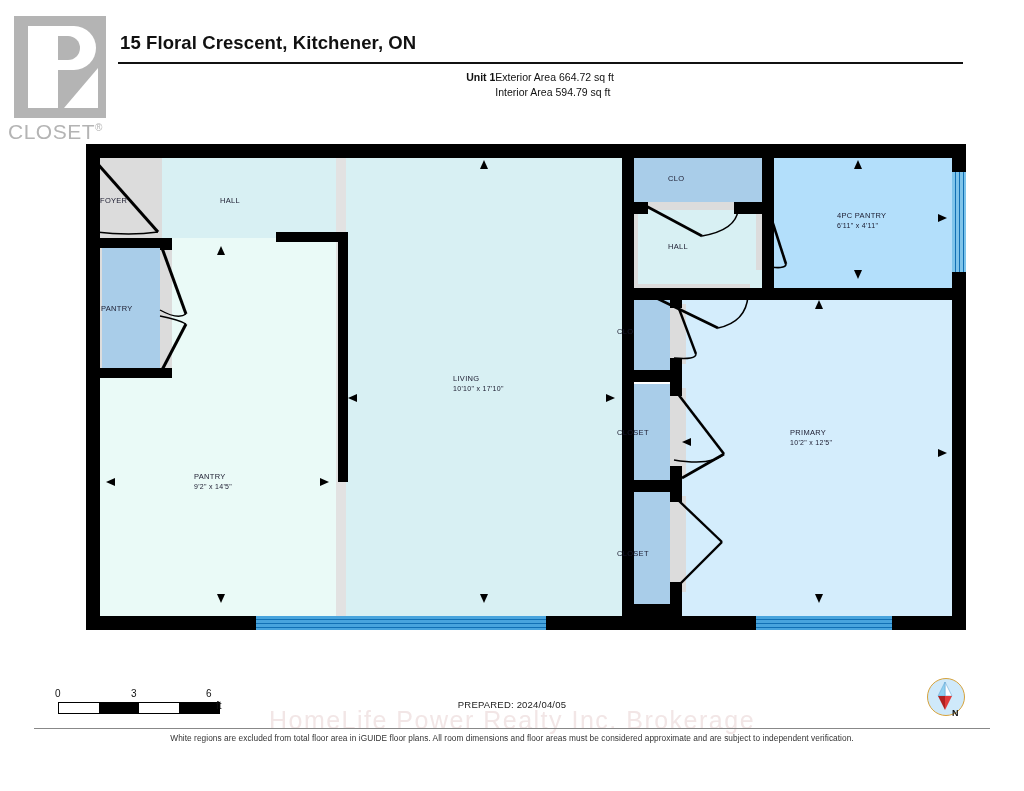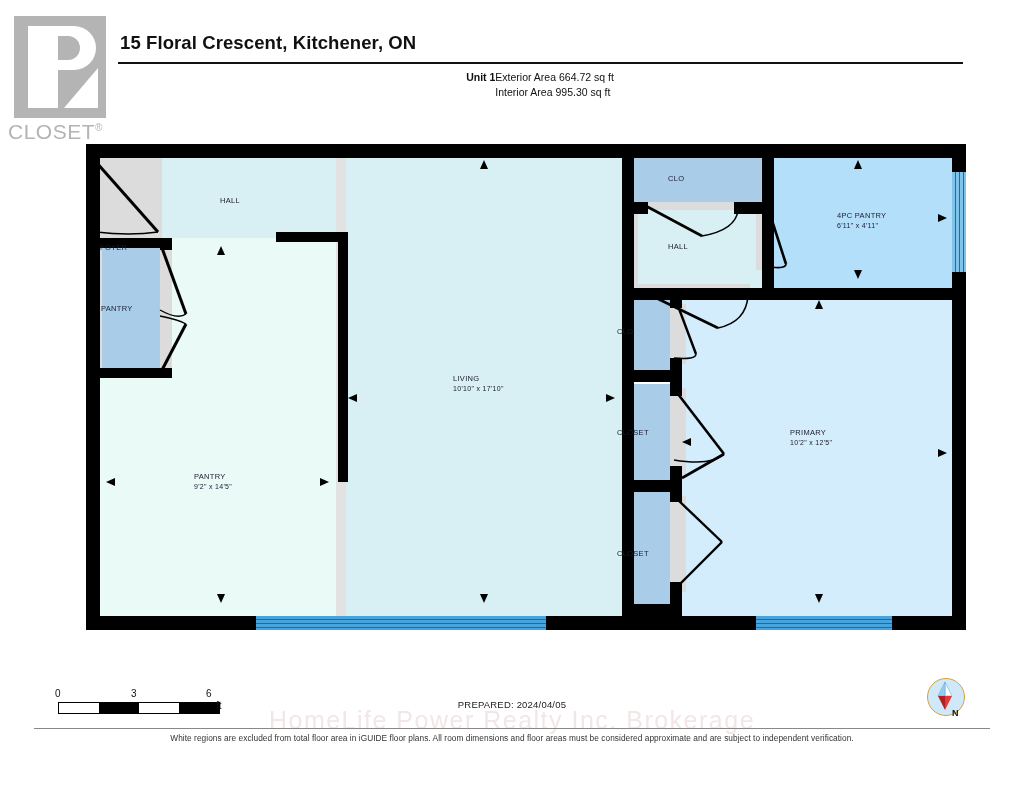--- a/index.html
+++ b/index.html
@@ -97,21 +97,21 @@
 
 <div id="title-block">
   <div id="plan-title">15 Floral Crescent, Kitchener, ON</div>
 </div>
 <div id="title-rule"></div>
 
 <div id="area-block">
   <div class="unit">Unit 1</div>
   <div class="areas">
     <div>Exterior Area 664.72 sq ft</div>
-    <div>Interior Area 995.30 sq ft</div>
+    <div>Interior Area 594.79 sq ft</div>
   </div>
 </div>
 
 <div id="floorplan">
 
   <div class="room rm-foyer" style="left:6px;top:14px;width:76px;height:80px;"></div>
   <div class="room rm-hall" style="left:76px;top:14px;width:186px;height:80px;"></div>
   <div class="room rm-kitchen" style="left:14px;top:94px;width:248px;height:378px;"></div>
   <div class="room rm-grey" style="left:14px;top:100px;width:72px;height:130px;"></div>
   <div class="room rm-blue" style="left:16px;top:102px;width:58px;height:126px;"></div>
@@ -227,21 +227,21 @@
   <div class="arrow right" style="left:234px;top:334px;"></div>
   <div class="arrow down" style="left:131px;top:450px;"></div>
   <div class="arrow up" style="left:768px;top:16px;"></div>
   <div class="arrow down" style="left:768px;top:126px;"></div>
   <div class="arrow right" style="left:852px;top:70px;"></div>
   <div class="arrow up" style="left:729px;top:156px;"></div>
   <div class="arrow right" style="left:852px;top:305px;"></div>
   <div class="arrow down" style="left:729px;top:450px;"></div>
   <div class="arrow left" style="left:596px;top:294px;"></div>
 
-  <div class="label" style="left:14px;top:52px;width:60px;margin-top:47px;">
+  <div class="label" style="left:14px;top:52px;width:60px;">
     <span class="nm">FOYER</span>
   </div>
   <div class="label" style="left:134px;top:52px;width:60px;">
     <span class="nm">HALL</span>
   </div>
   <div class="label" style="left:15px;top:160px;width:60px;">
     <span class="nm">PANTRY</span>
   </div>
   <div class="label" style="left:108px;top:328px;width:60px;">
     <span class="nm">PANTRY</span>

